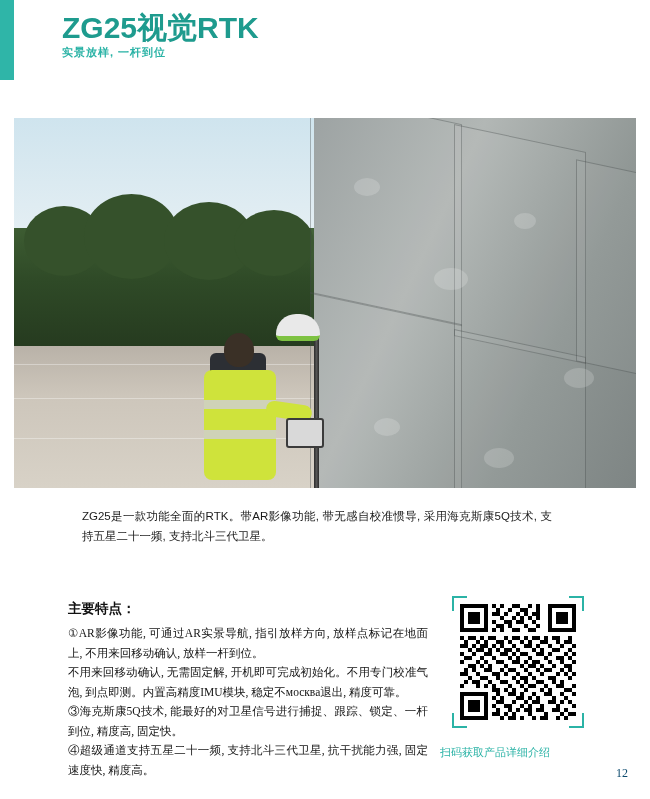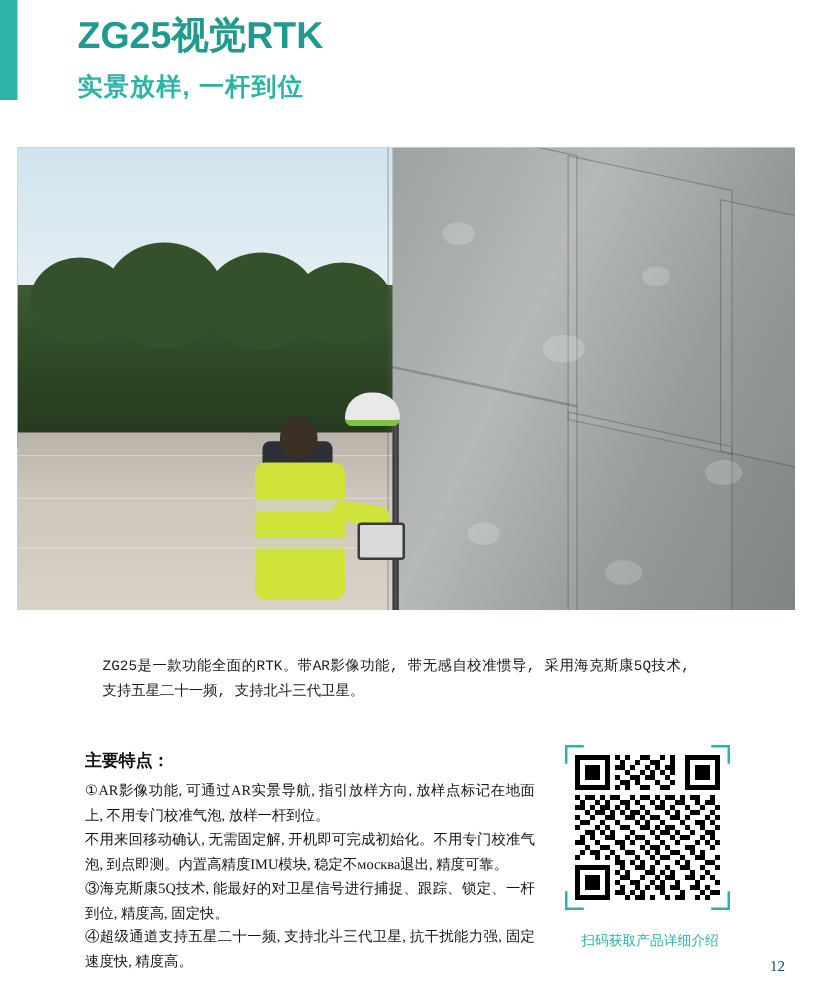--- a/index.html
+++ b/index.html
@@ -35,22 +35,22 @@
     top: 8px;
     font-size: 30px;
     font-weight: bold;
     color: #1e9b8e;
     letter-spacing: 0px;
     font-family: "Liberation Sans", "DejaVu Sans", sans-serif;
   }
   .subtitle {
     position: absolute;
     left: 62px;
-    top: 56px;
-    font-size: 20px;
+    top: 45px;
+    font-size: 11px;
     font-weight: bold;
     color: #2bb3a6;
     letter-spacing: 1px;
   }
   .hero {
     position: absolute;
     left: 14px;
     top: 118px;
     width: 622px;
     height: 370px;
@@ -159,26 +159,25 @@
     width: 34px; height: 26px;
     background: #d9d9d9;
     border: 2px solid #3b3b3b;
     border-radius: 3px;
   }
   .caption {
     position: absolute;
     left: 82px;
     top: 506px;
     width: 470px;
-    font-family: Liberation Mono, monospace;
+    font-family: Liberation Sans, sans-serif;
     font-size: 11.5px;
     line-height: 20px;
     color: #1a1a1a;
     text-align: justify;
-    margin-top: 18px;
   }
   .features-title {
     position: absolute;
     left: 68px;
     top: 600px;
     font-family: Liberation Serif, serif;
     font-size: 13.5px;
     font-weight: bold;
     color: #111;
   }
@@ -222,21 +221,21 @@
   }
   .c-tl { left: 0; top: 0; border-left-width: 2px; border-top-width: 2px; }
   .c-tr { right: 0; top: 0; border-right-width: 2px; border-top-width: 2px; }
   .c-bl { left: 0; bottom: 0; border-left-width: 2px; border-bottom-width: 2px; }
   .c-br { right: 0; bottom: 0; border-right-width: 2px; border-bottom-width: 2px; }
   .qr-caption {
     position: absolute;
     left: 440px;
     top: 745px;
     width: 160px;
-    text-align: center;
+    text-align: left;
     font-family: "Liberation Serif", serif;
     font-size: 11px;
     color: #2bb3a6;
   }
   .page-num {
     position: absolute;
     right: 22px;
     top: 766px;
     font-family: "Liberation Serif", serif;
     font-size: 12px;
@@ -288,21 +287,21 @@
     <div class="person-head"></div>
     <div class="person-arm"></div>
     <div class="controller"></div>
   </div>
 
   <div class="caption">ZG25是一款功能全面的RTK。带AR影像功能, 带无感自校准惯导, 采用海克斯康5Q技术, 支持五星二十一频, 支持北斗三代卫星。</div>
 
   <div class="features-title">主要特点：</div>
 
   <div class="features">
-    <p>①AR影像功能, 可通过AR实景导航, 指引放样方向, 放样点标记在地面上, 不用专门校准气泡, 放样一杆到位。</p>
+    <p>①AR影像功能, 可通过AR实景导航, 指引放样方向, 放样点标记在地面上, 不用来回移动确认, 放样一杆到位。</p>
     <p>不用来回移动确认, 无需固定解, 开机即可完成初始化。不用专门校准气泡, 到点即测。内置高精度IMU模块, 稳定不москва退出, 精度可靠。</p>
     <p>③海克斯康5Q技术, 能最好的对卫星信号进行捕捉、跟踪、锁定、一杆到位, 精度高, 固定快。</p>
     <p>④超级通道支持五星二十一频, 支持北斗三代卫星, 抗干扰能力强, 固定速度快, 精度高。</p>
   </div>
 
   <div class="qr-wrap">
     <div class="corner c-tl"></div>
     <div class="corner c-tr"></div>
     <div class="corner c-bl"></div>
     <div class="corner c-br"></div>

